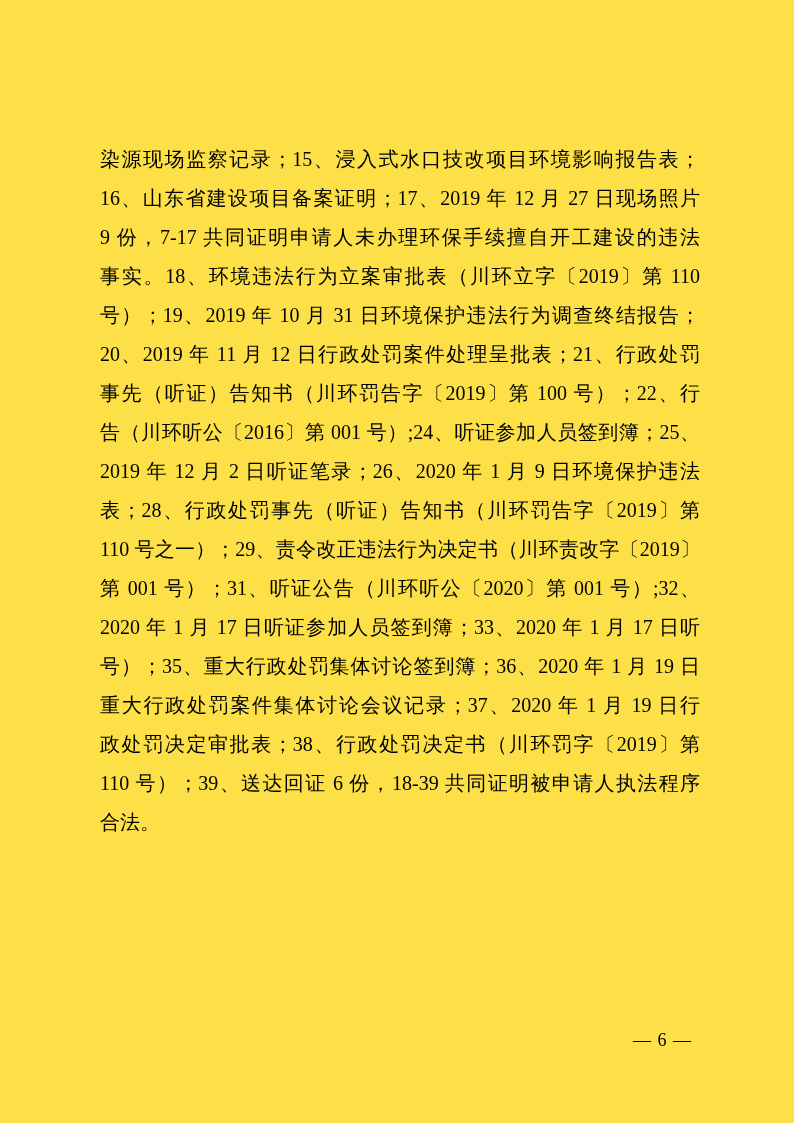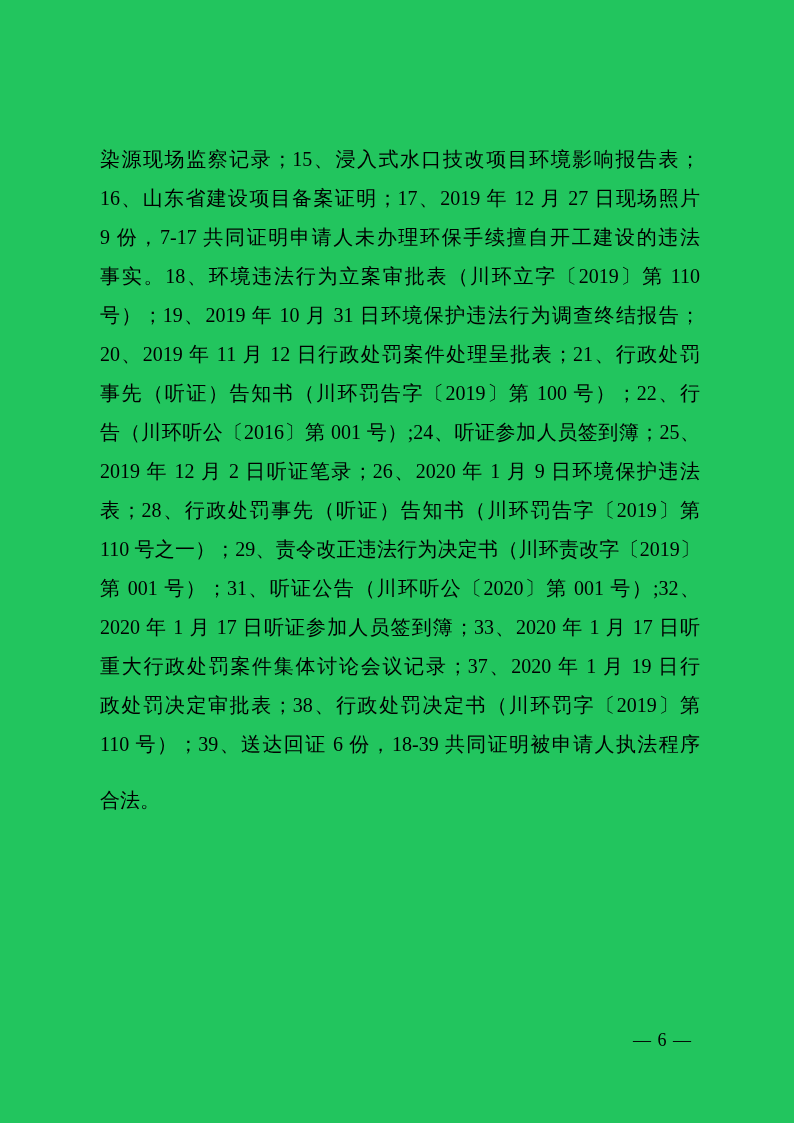--- a/index.html
+++ b/index.html
@@ -4,21 +4,21 @@
 <style>
   html, body {
     margin: 0;
     padding: 0;
     background: #ffffff;
   }
   .page {
     position: relative;
     width: 794px;
     height: 1123px;
-    background: #22c55e;
+    background: #fde047;
     overflow: hidden;
     font-family: "Liberation Serif", "DejaVu Serif", serif;
     color: #000000;
   }
   .body-text {
     position: absolute;
     left: 100px;
     top: 140px;
     width: 600px;
     font-size: 20px;
@@ -26,21 +26,20 @@
   .line {
     height: 39px;
     line-height: 39px;
     text-align: justify;
     text-align-last: justify;
     overflow: hidden;
     white-space: normal;
   }
   .line.last {
     text-align-last: left;
-    margin-top: 17px;
   }
   .footer {
     position: absolute;
     left: 615px;
     top: 1028px;
     width: 95px;
     font-size: 18px;
     line-height: 24px;
     text-align: center;
     letter-spacing: 1px;
@@ -58,20 +57,21 @@
     <div class="line">事实。18、环境违法行为立案审批表（川环立字〔2019〕第 110</div>
     <div class="line">号）；19、2019 年 10 月 31 日环境保护违法行为调查终结报告；</div>
     <div class="line">20、2019 年 11 月 12 日行政处罚案件处理呈批表；21、行政处罚</div>
     <div class="line">事先（听证）告知书（川环罚告字〔2019〕第 100 号）；22、行</div>
     <div class="line">告（川环听公〔2016〕第 001 号）;24、听证参加人员签到簿；25、</div>
     <div class="line">2019 年 12 月 2 日听证笔录；26、2020 年 1 月 9 日环境保护违法</div>
     <div class="line">表；28、行政处罚事先（听证）告知书（川环罚告字〔2019〕第</div>
     <div class="line">110 号之一）；29、责令改正违法行为决定书（川环责改字〔2019〕</div>
     <div class="line">第 001 号）；31、听证公告（川环听公〔2020〕第 001 号）;32、</div>
     <div class="line">2020 年 1 月 17 日听证参加人员签到簿；33、2020 年 1 月 17 日听</div>
+    <div class="line">号）；35、重大行政处罚集体讨论签到簿；36、2020 年 1 月 19 日</div>
     <div class="line">重大行政处罚案件集体讨论会议记录；37、2020 年 1 月 19 日行</div>
     <div class="line">政处罚决定审批表；38、行政处罚决定书（川环罚字〔2019〕第</div>
     <div class="line">110 号）；39、送达回证 6 份，18-39 共同证明被申请人执法程序</div>
     <div class="line last">合法。</div>
   </div>
 
   <div class="footer">— 6 —</div>
 </div>
 
 </body></html>

